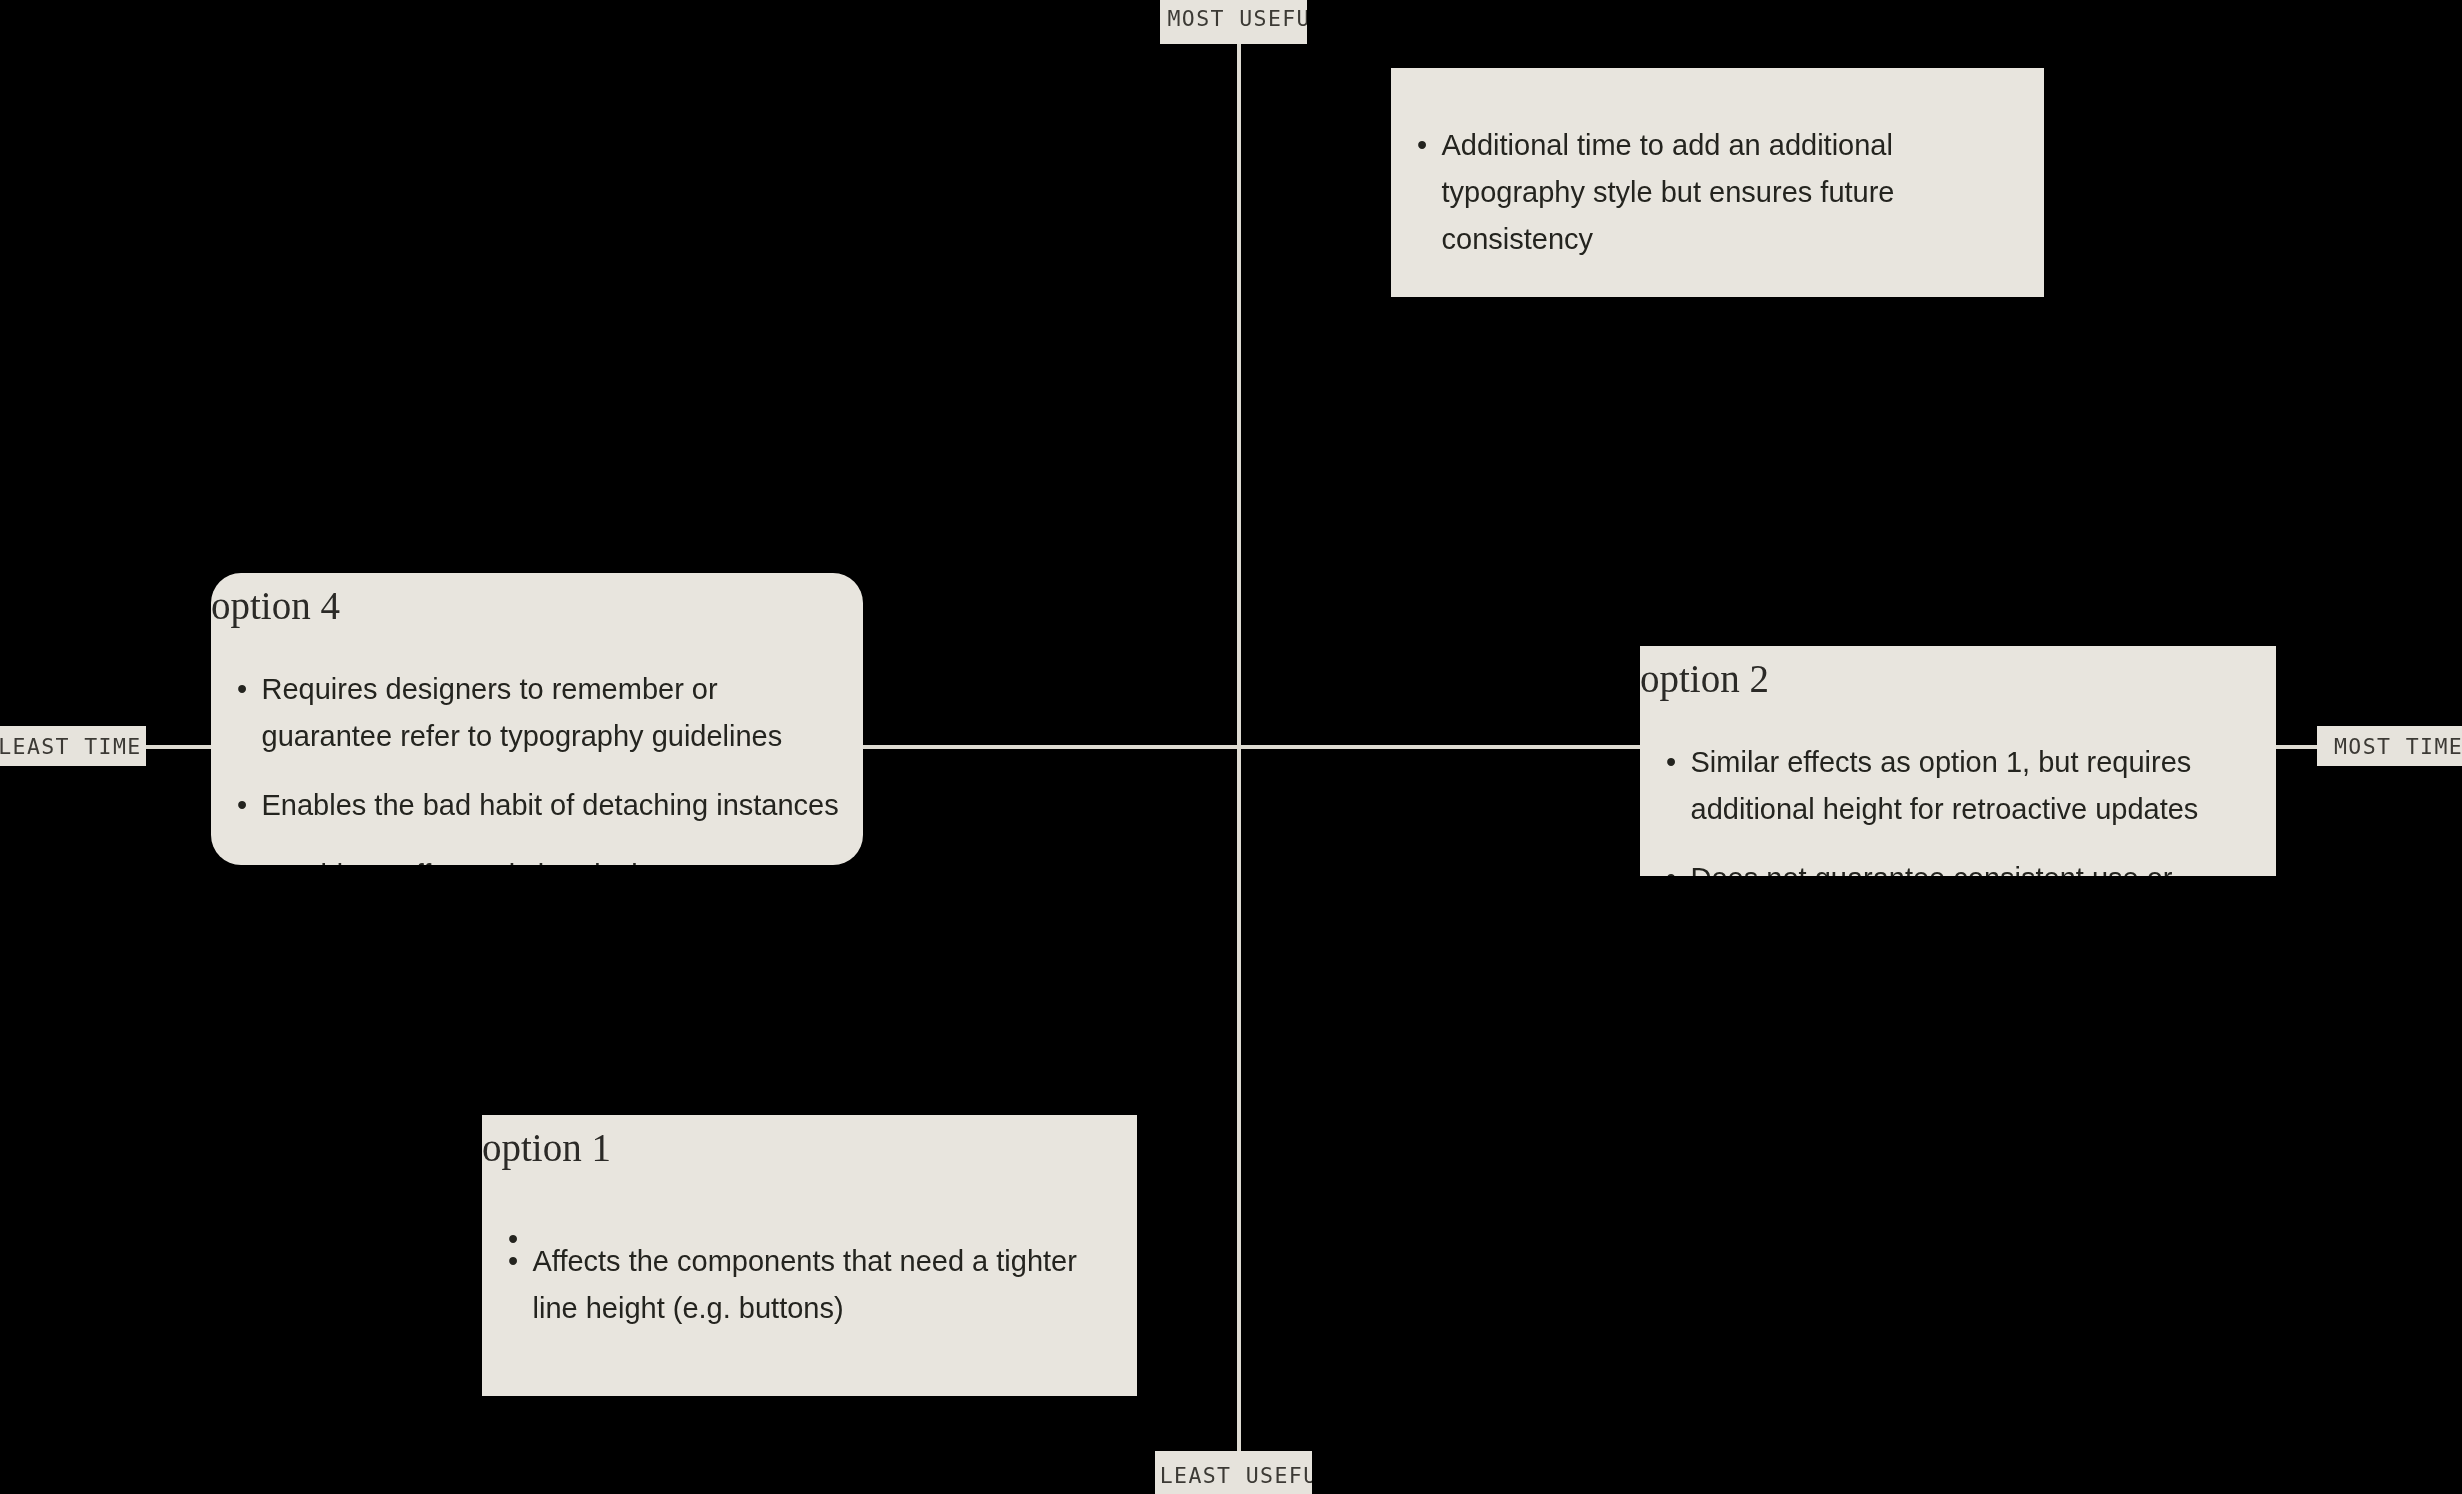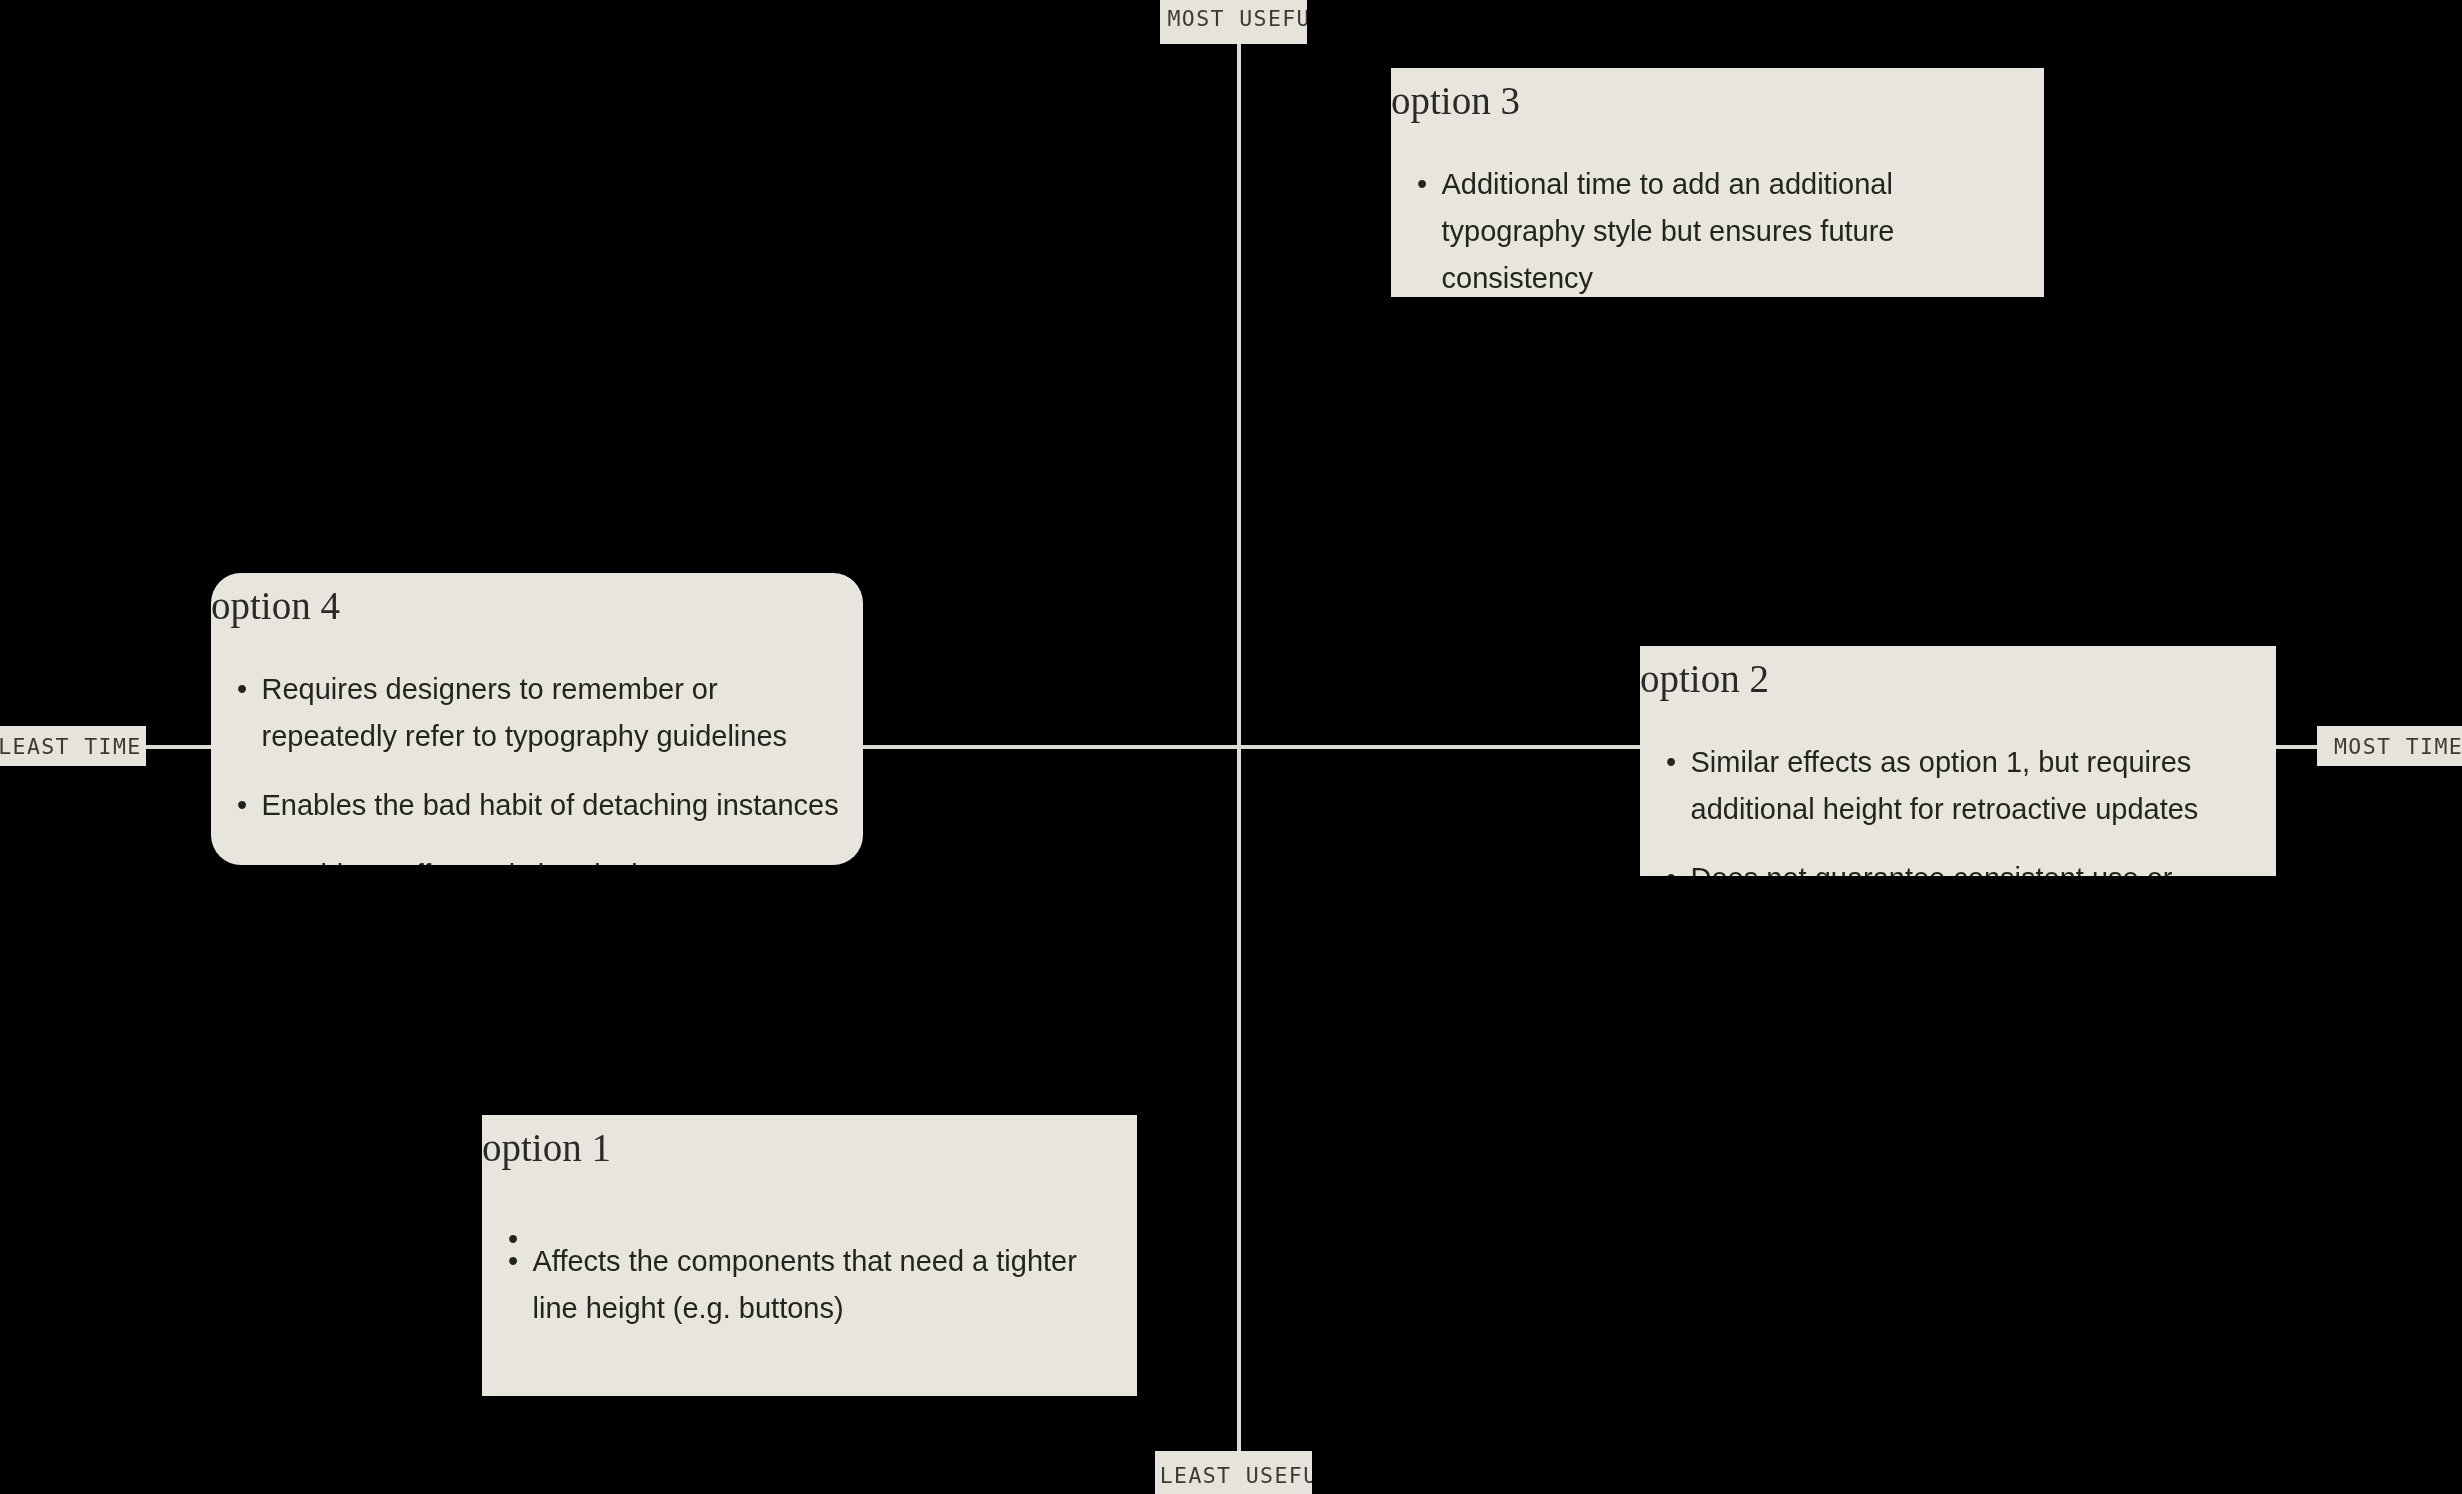--- a/index.html
+++ b/index.html
@@ -186,36 +186,35 @@
 
   <div id="label-most-useful" class="axis-label">MOST USEFUL</div>
 
   <div id="label-least-useful" class="axis-label">LEAST USEFUL</div>
 
   <div id="label-least-time" class="axis-label">LEAST TIME</div>
 
   <div id="label-most-time" class="axis-label">MOST TIME</div>
 
   <div id="card-option-3" class="option-card">
-    <div class="option-title">option 3</div>
     <ul class="option-bullets">
       <li>
         <span class="bullet-dot">•</span>
         <span>Additional time to add an additional typography style but ensures future consistency</span>
       </li>
 
     </ul>
   </div>
 
   <div id="card-option-4" class="option-card">
     <div class="option-title">option 4</div>
     <ul class="option-bullets">
       <li>
         <span class="bullet-dot">•</span>
-        <span>Requires designers to remember or repeatedly refer to typography guidelines</span>
+        <span>Requires designers to remember or guarantee refer to typography guidelines</span>
       </li>
       <li>
         <span class="bullet-dot">•</span>
         <span>Enables the bad habit of detaching instances</span>
       </li>
       <li>
         <span class="bullet-dot">•</span>
         <span>Would not affect existing designs</span>
       </li>
     </ul>

